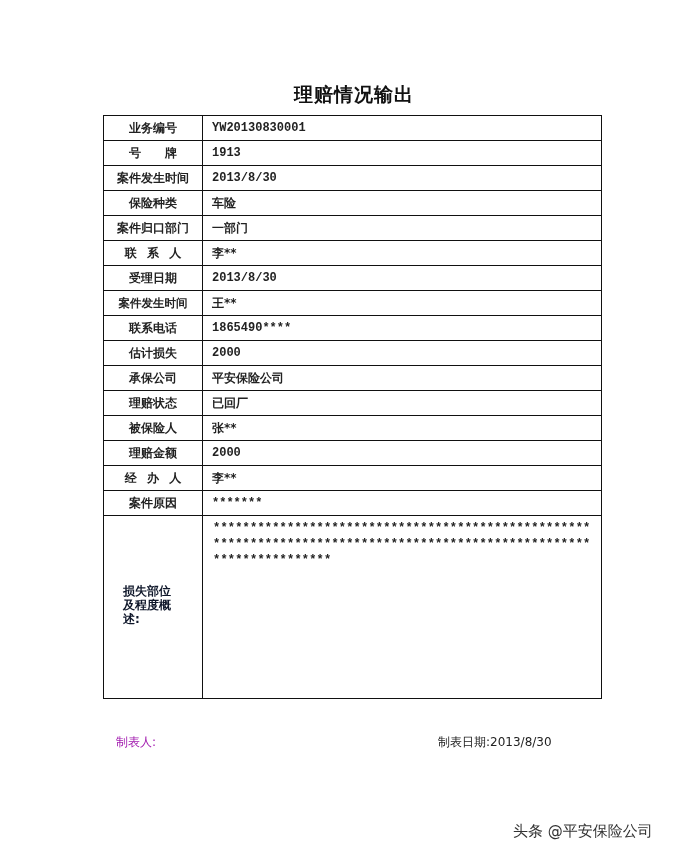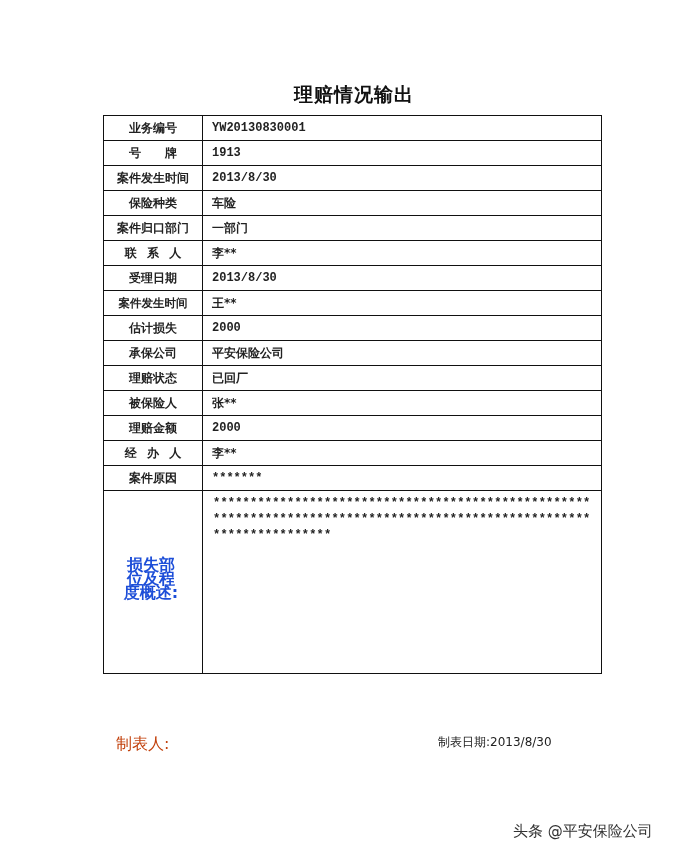--- a/index.html
+++ b/index.html
@@ -21,30 +21,30 @@
     table.form td {
       border: 1px solid #111; height: 24px; padding: 0; line-height: 24px;
       white-space: nowrap; overflow: hidden; font-weight: bold;
     }
     td.label { width: 98px; text-align: center; color: #222; }
     td.value { padding-left: 9px !important; color: #222; margin-left: 8px; }
     td.value.mono { font-family: "Liberation Mono", "DejaVu Sans Mono", monospace; font-size: 12px; }
     tr.big td { height: 182px; vertical-align: top; }
     tr.big td.label { vertical-align: middle; }
     .big-label {
-      display: inline-block; width: 56px; text-align: center;
+      display: inline-block; width: 56px; text-align: left;
       line-height: 14px; white-space: normal; word-break: break-all;
-      font-size: 16px; color: #1d4ed8; margin-left: -4px;
+      font-size: 12px; color: #0f172a; margin-left: -4px;
     }
     .desc {
       padding: 4px 8px 0 10px; white-space: normal; word-break: break-all;
       line-height: 16px; font-family: "Liberation Mono", "DejaVu Sans Mono", monospace;
       font-size: 12px; letter-spacing: 0.2px; color: #222;
     }
-    .footer-left { position: absolute; left: 116px; top: 734px; font-size: 16px; color: #c2410c; }
+    .footer-left { position: absolute; left: 116px; top: 734px; font-size: 12px; color: #a21caf; }
     .footer-right { position: absolute; left: 438px; top: 734px; font-size: 12px; color: #222; }
     .watermark {
       position: absolute; left: 513px; top: 822px; font-size: 15px; color: #333;
       text-shadow: 0 0 1px #fff;
     }
   </style>
 </head>
 <body>
 
 <div class="title">理赔情况输出</div>
@@ -75,20 +75,24 @@
       <td class="label" style="word-spacing:6px">联 系 人</td>
       <td class="value">李**</td>
     </tr>
     <tr>
       <td class="label">受理日期</td>
       <td class="value mono">2013/8/30</td>
     </tr>
     <tr>
       <td class="label" style="font-size:11.5px">案件发生时间</td>
       <td class="value">王**</td>
+    </tr>
+    <tr>
+      <td class="label">联系电话</td>
+      <td class="value mono">1865490****</td>
     </tr>
     <tr>
       <td class="label">估计损失</td>
       <td class="value mono">2000</td>
     </tr>
     <tr>
       <td class="label">承保公司</td>
       <td class="value">平安保险公司</td>
     </tr>
     <tr>

